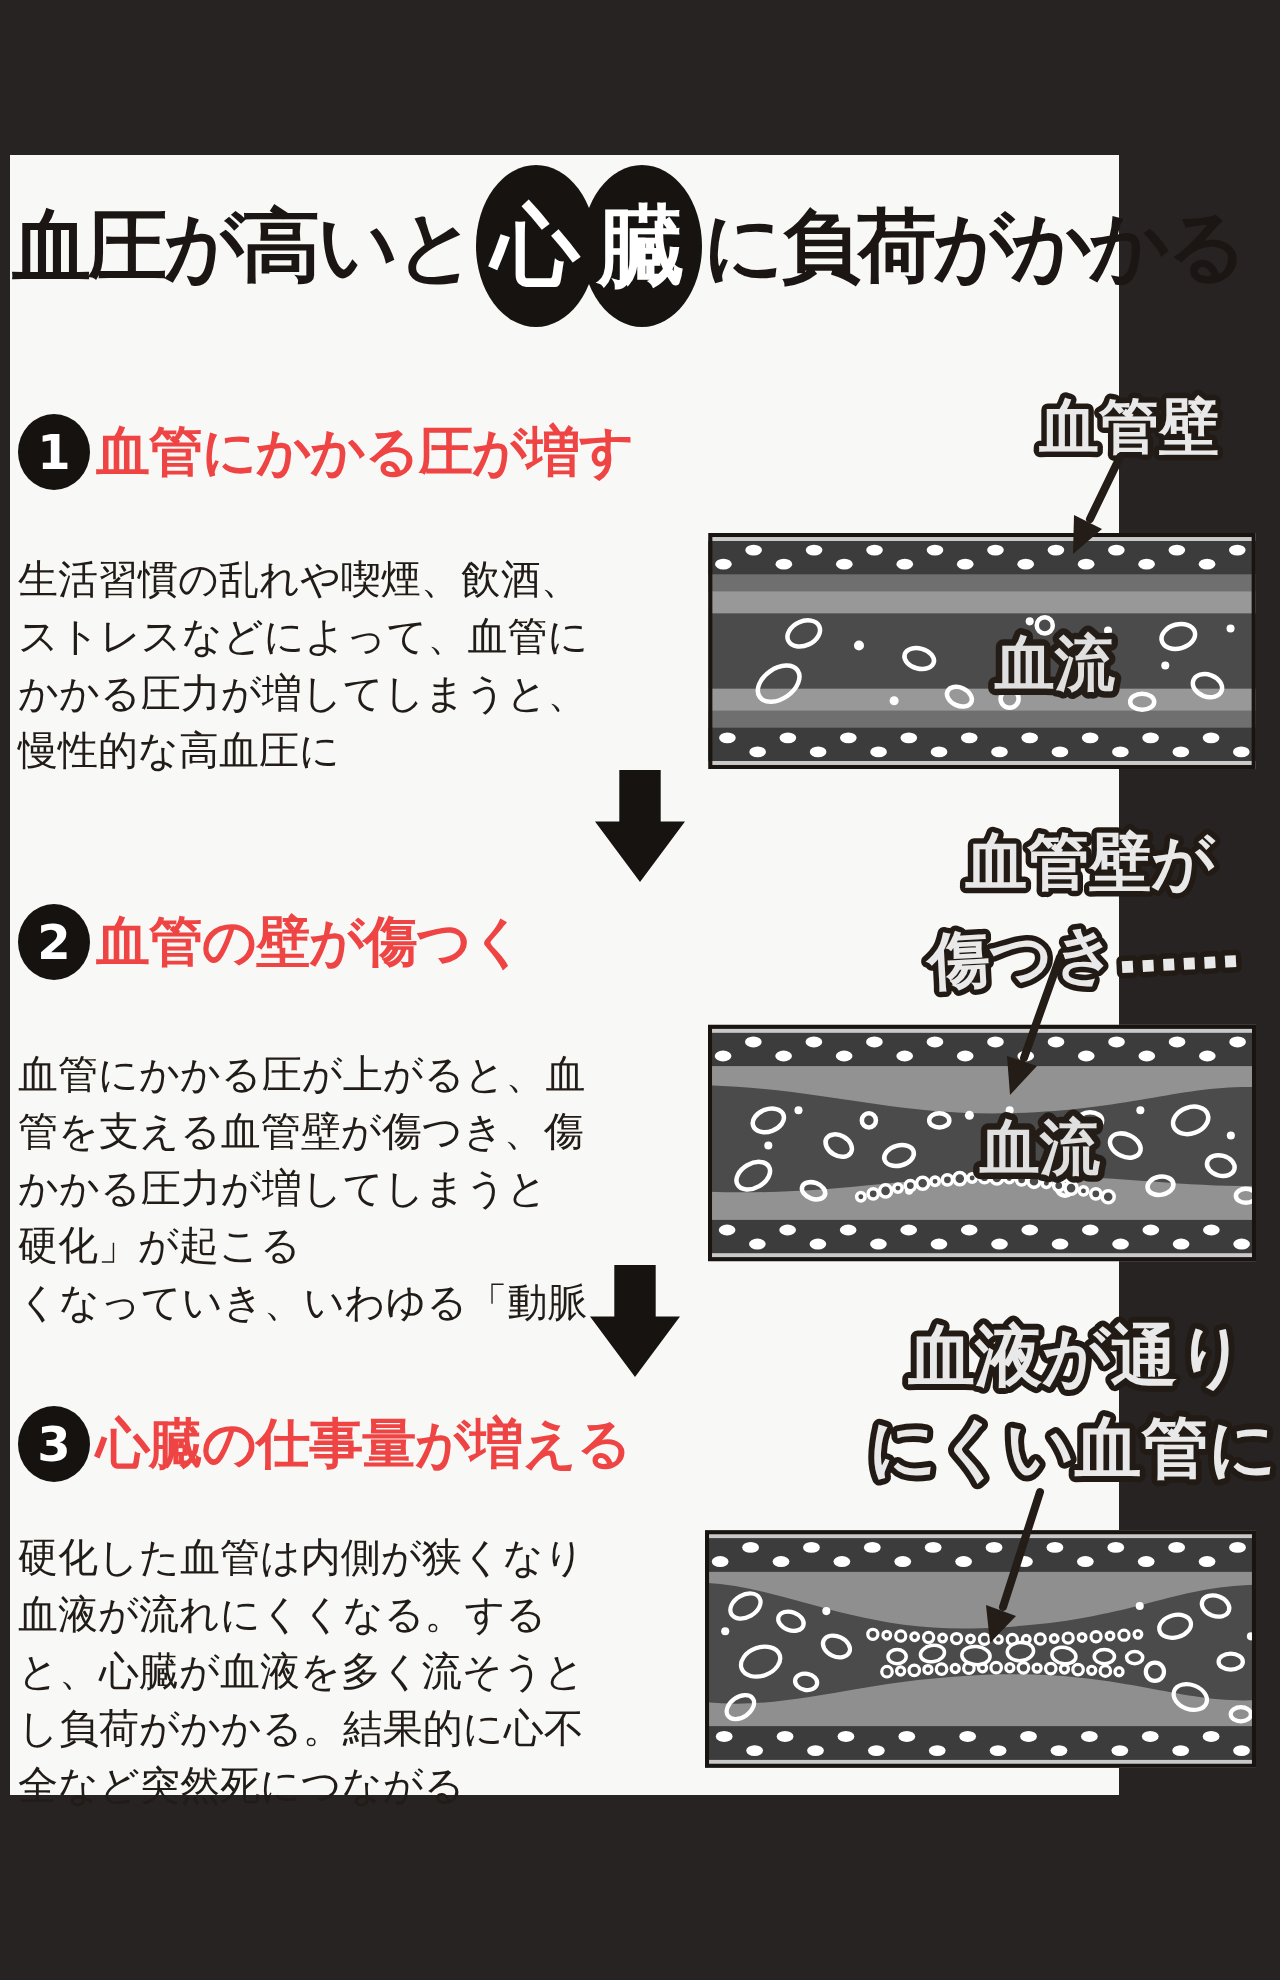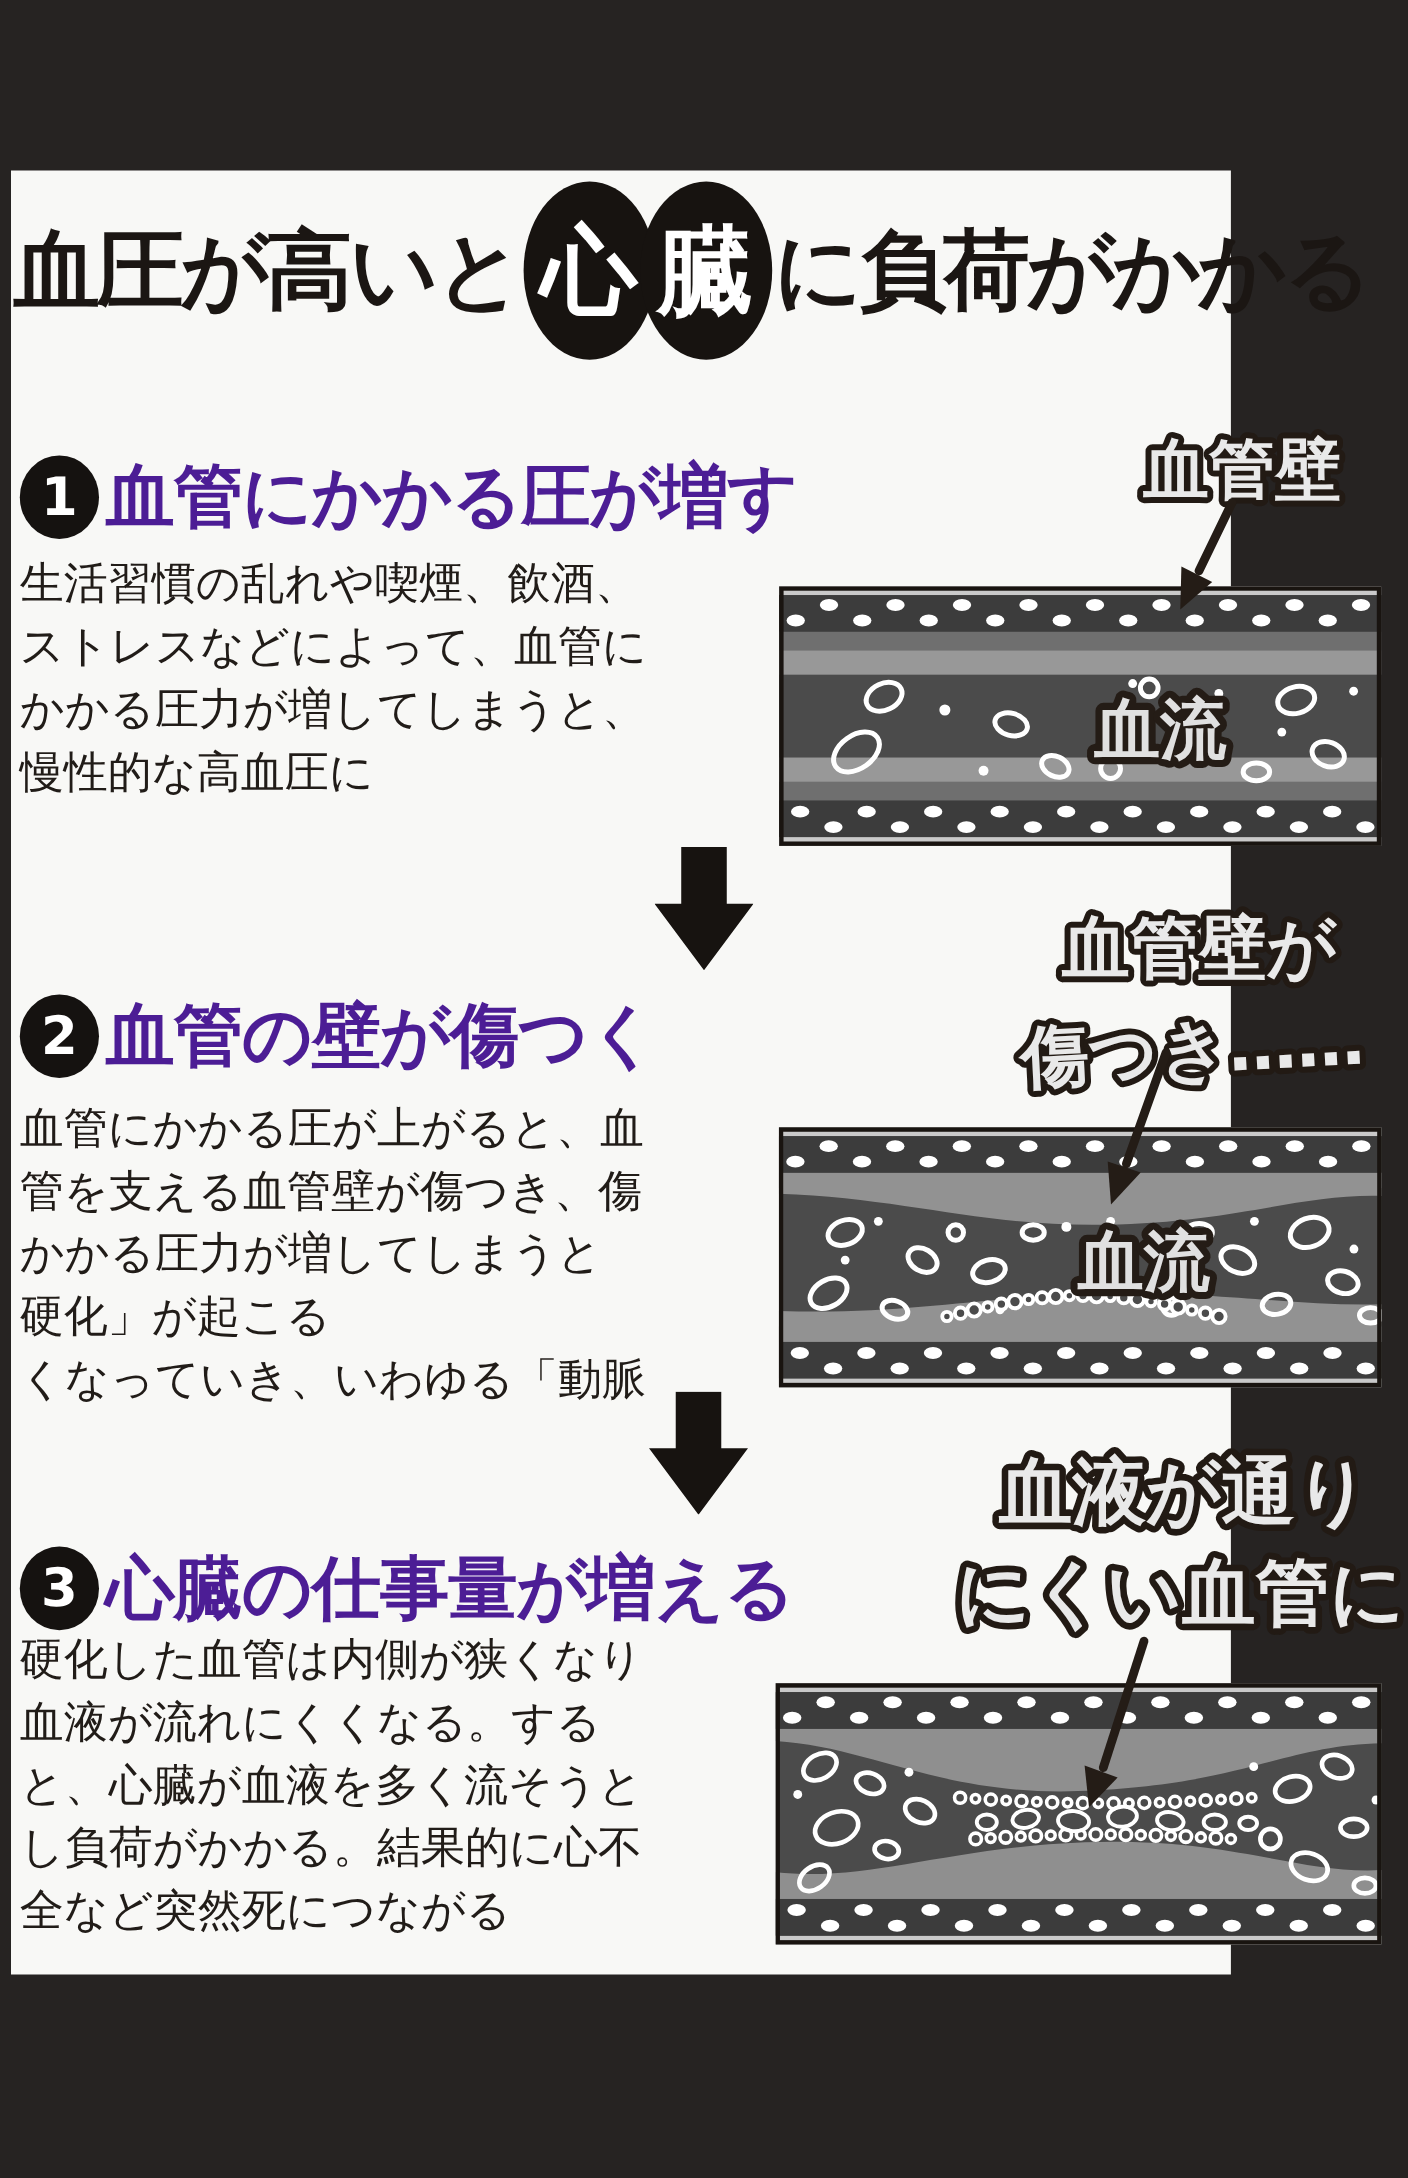--- a/index.html
+++ b/index.html
@@ -32,24 +32,24 @@
   
   .section-heading{
     position:absolute;left:8px;display:flex;align-items:center;gap:6px;height:84px;
   }
   .num-badge{
     width:72px;height:76px;border-radius:50%;background:#151210;flex:0 0 auto;
     display:flex;align-items:center;justify-content:center;
   }
   .num-badge span{color:#fff;font-size:48px;font-weight:700;line-height:1;}
   .heading-text{
-    font-size:63px;font-weight:700;color:#4c1d95;letter-spacing:-1px;white-space:nowrap;
-  }
-  
-  .body-text{position:absolute;left:8px;width:590px;}
+    font-size:54px;font-weight:700;color:#ef4444;letter-spacing:-1px;white-space:nowrap;
+  }
+  
+  .body-text{position:absolute;left:8px;width:590px;margin-top:48px;}
   .body-line{
     font-size:40px;line-height:57px;color:#211c18;letter-spacing:0;
     white-space:nowrap;
   }
   
   .vessel{position:absolute;display:block;}
   .flow-label{
     font-size:60px;font-weight:700;fill:#e0e0e0;stroke:#241c16;stroke-width:13px;
     paint-order:stroke;stroke-linejoin:round;text-anchor:middle;
     font-family:"DejaVu Sans","Liberation Sans",sans-serif;

